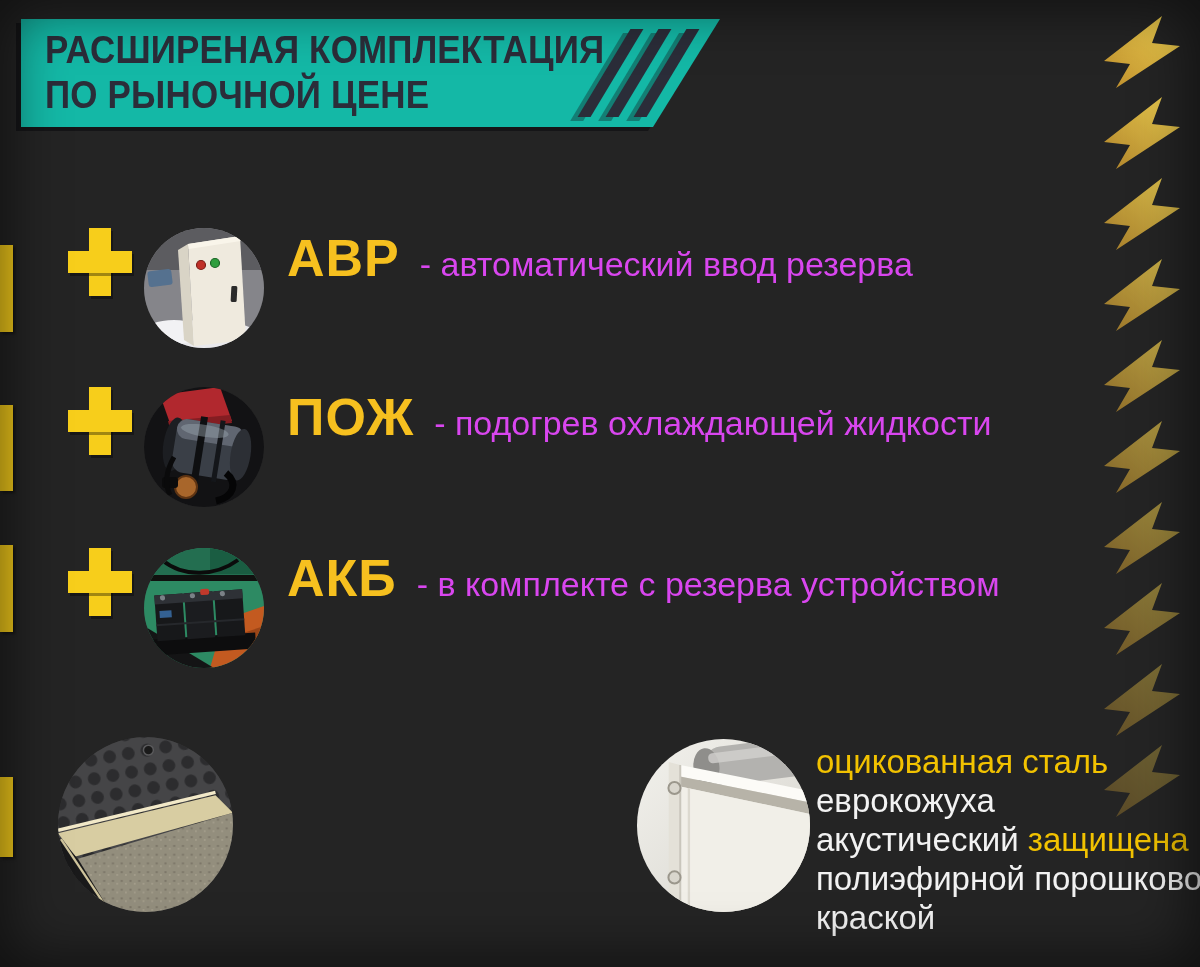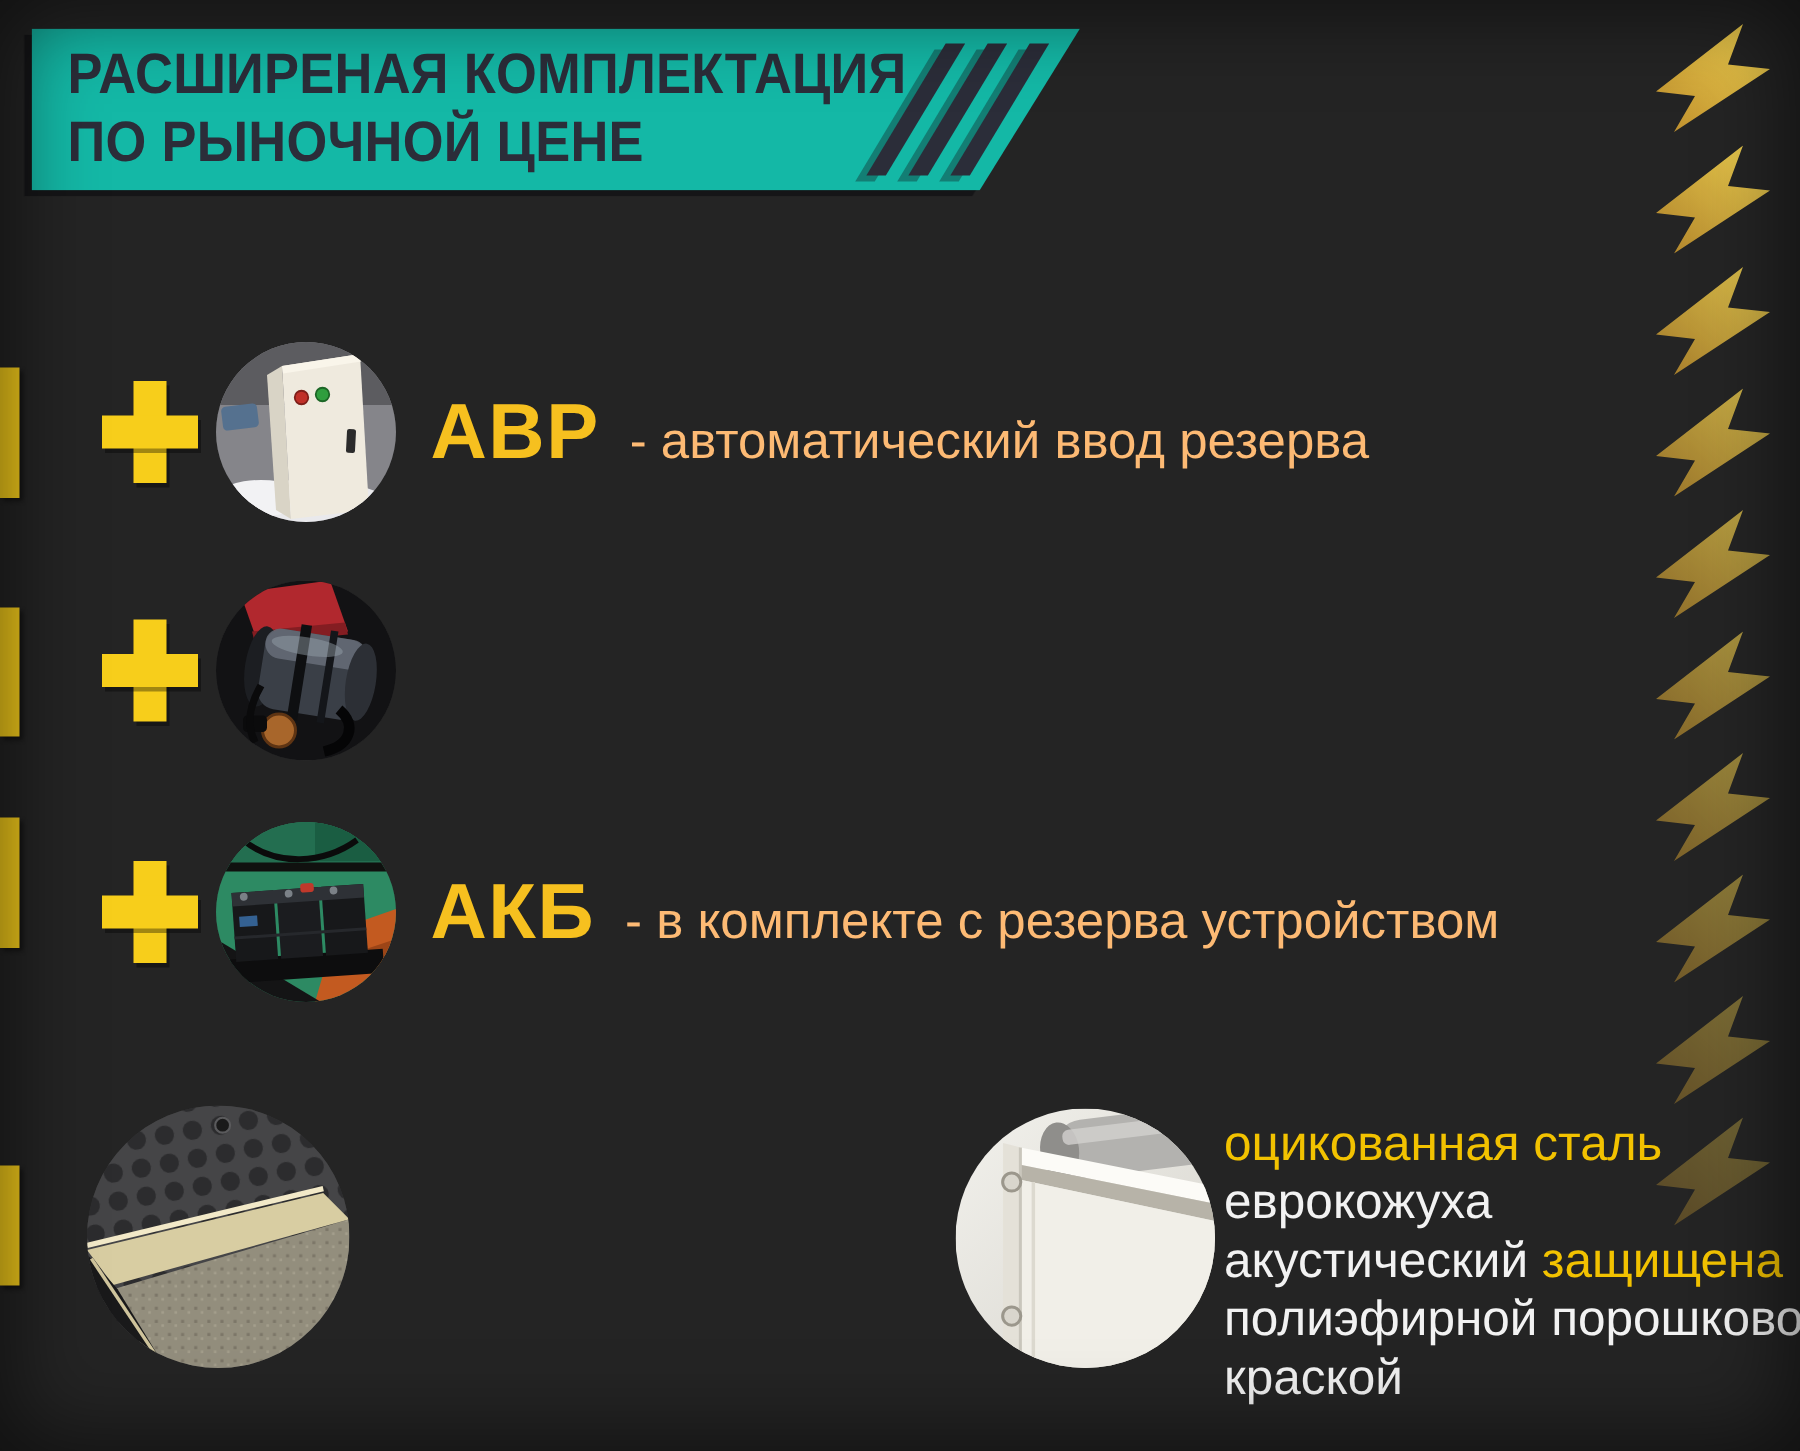--- a/index.html
+++ b/index.html
@@ -27,33 +27,33 @@
 
   
   .accent-bar{position:absolute;left:0;width:13px;background:#F7CE1B;
     box-shadow:2px 2px 3px rgba(0,0,0,.45);}
   .accent-bar.b1{top:245px;height:87px}
   .accent-bar.b2{top:405px;height:86px}
   .accent-bar.b3{top:545px;height:87px}
   .accent-bar.b4{top:777px;height:80px}
 
   
-  .row{position:absolute;left:0;height:120px;display:flex;align-items:center;}
+  .row{position:absolute;left:0;height:120px;display:flex;}
   .row.r1{top:228px}.row.r2{top:387px}.row.r3{top:548px}
   .plus{position:relative;width:64px;height:68px;margin-left:68px;flex:none;}
   .plus::before{content:"";position:absolute;left:21px;top:0;width:22px;height:68px;
     background:#F7CE1B;box-shadow:2px 3px 0 rgba(0,0,0,.35);}
   .plus::after{content:"";position:absolute;left:0;top:23px;width:64px;height:22px;
     background:#F7CE1B;box-shadow:2px 3px 0 rgba(0,0,0,.35);}
   .photo-circle{width:120px;height:120px;border-radius:50%;overflow:hidden;
     margin-left:12px;flex:none;background:#333;}
   .photo-circle svg{display:block;width:100%;height:100%;}
   .row-text{display:flex;align-items:baseline;margin-left:23px;white-space:nowrap;}
   .abbr{font-size:52px;font-weight:700;color:#F6C01F;letter-spacing:1px;}
-  .desc{font-size:34px;color:#fdba74;margin-left:20px;}
+  .desc{font-size:34px;color:#d946ef;margin-left:20px;}
 
   
   .feat-circle{position:absolute;border-radius:50%;overflow:hidden;background:#333;}
   .feat-circle svg{display:block;width:100%;height:100%;}
   .feat-circle.foam{left:58px;top:737px;width:175px;height:175px;}
   .feat-circle.steel{left:637px;top:739px;width:173px;height:173px;}
   .feat-text{position:absolute;font-size:33px;color:#F2F2F2;white-space:nowrap;}
   .feat-text.left{left:255px;top:768px;line-height:37px;}
   .feat-text.right{left:816px;top:742px;line-height:39px;}
   .yellow{color:#F2C200;}
@@ -122,20 +122,24 @@
           <ellipse cx="97" cy="62" rx="10" ry="26" fill="#2c2f35"></ellipse>
           <rect x="52" y="30" width="7" height="64" fill="#0e0f11"></rect>
           <rect x="72" y="31" width="5" height="62" fill="#14161a"></rect>
           <ellipse cx="58" cy="44" rx="24" ry="6" fill="#9aa3ae" opacity=".45"></ellipse>
         </g>
         <circle cx="42" cy="100" r="11" fill="#a8662b" stroke="#5e3413" stroke-width="2"></circle>
         <rect x="18" y="90" width="16" height="11" rx="3" fill="#0b0b0c"></rect>
         <path d="M82,86 C94,96 90,110 72,114" stroke="#050506" stroke-width="7" fill="none"></path>
         <path d="M30,70 C22,84 20,96 26,108" stroke="#0a0a0b" stroke-width="5" fill="none"></path>
       </svg>
+    </div>
+    <div class="row-text">
+      <span class="abbr">ПОЖ</span>
+      <span class="desc">- подогрев охлаждающей жидкости</span>
     </div>
   </div>
 
   <div class="row r3">
     <div class="plus"></div>
     <div class="photo-circle">
       <svg viewBox="0 0 120 120">
         <rect width="120" height="120" fill="#2d8a63"></rect>
         <rect width="120" height="30" fill="#236e50"></rect>
         <rect x="66" width="54" height="26" fill="#1a5d42"></rect>

